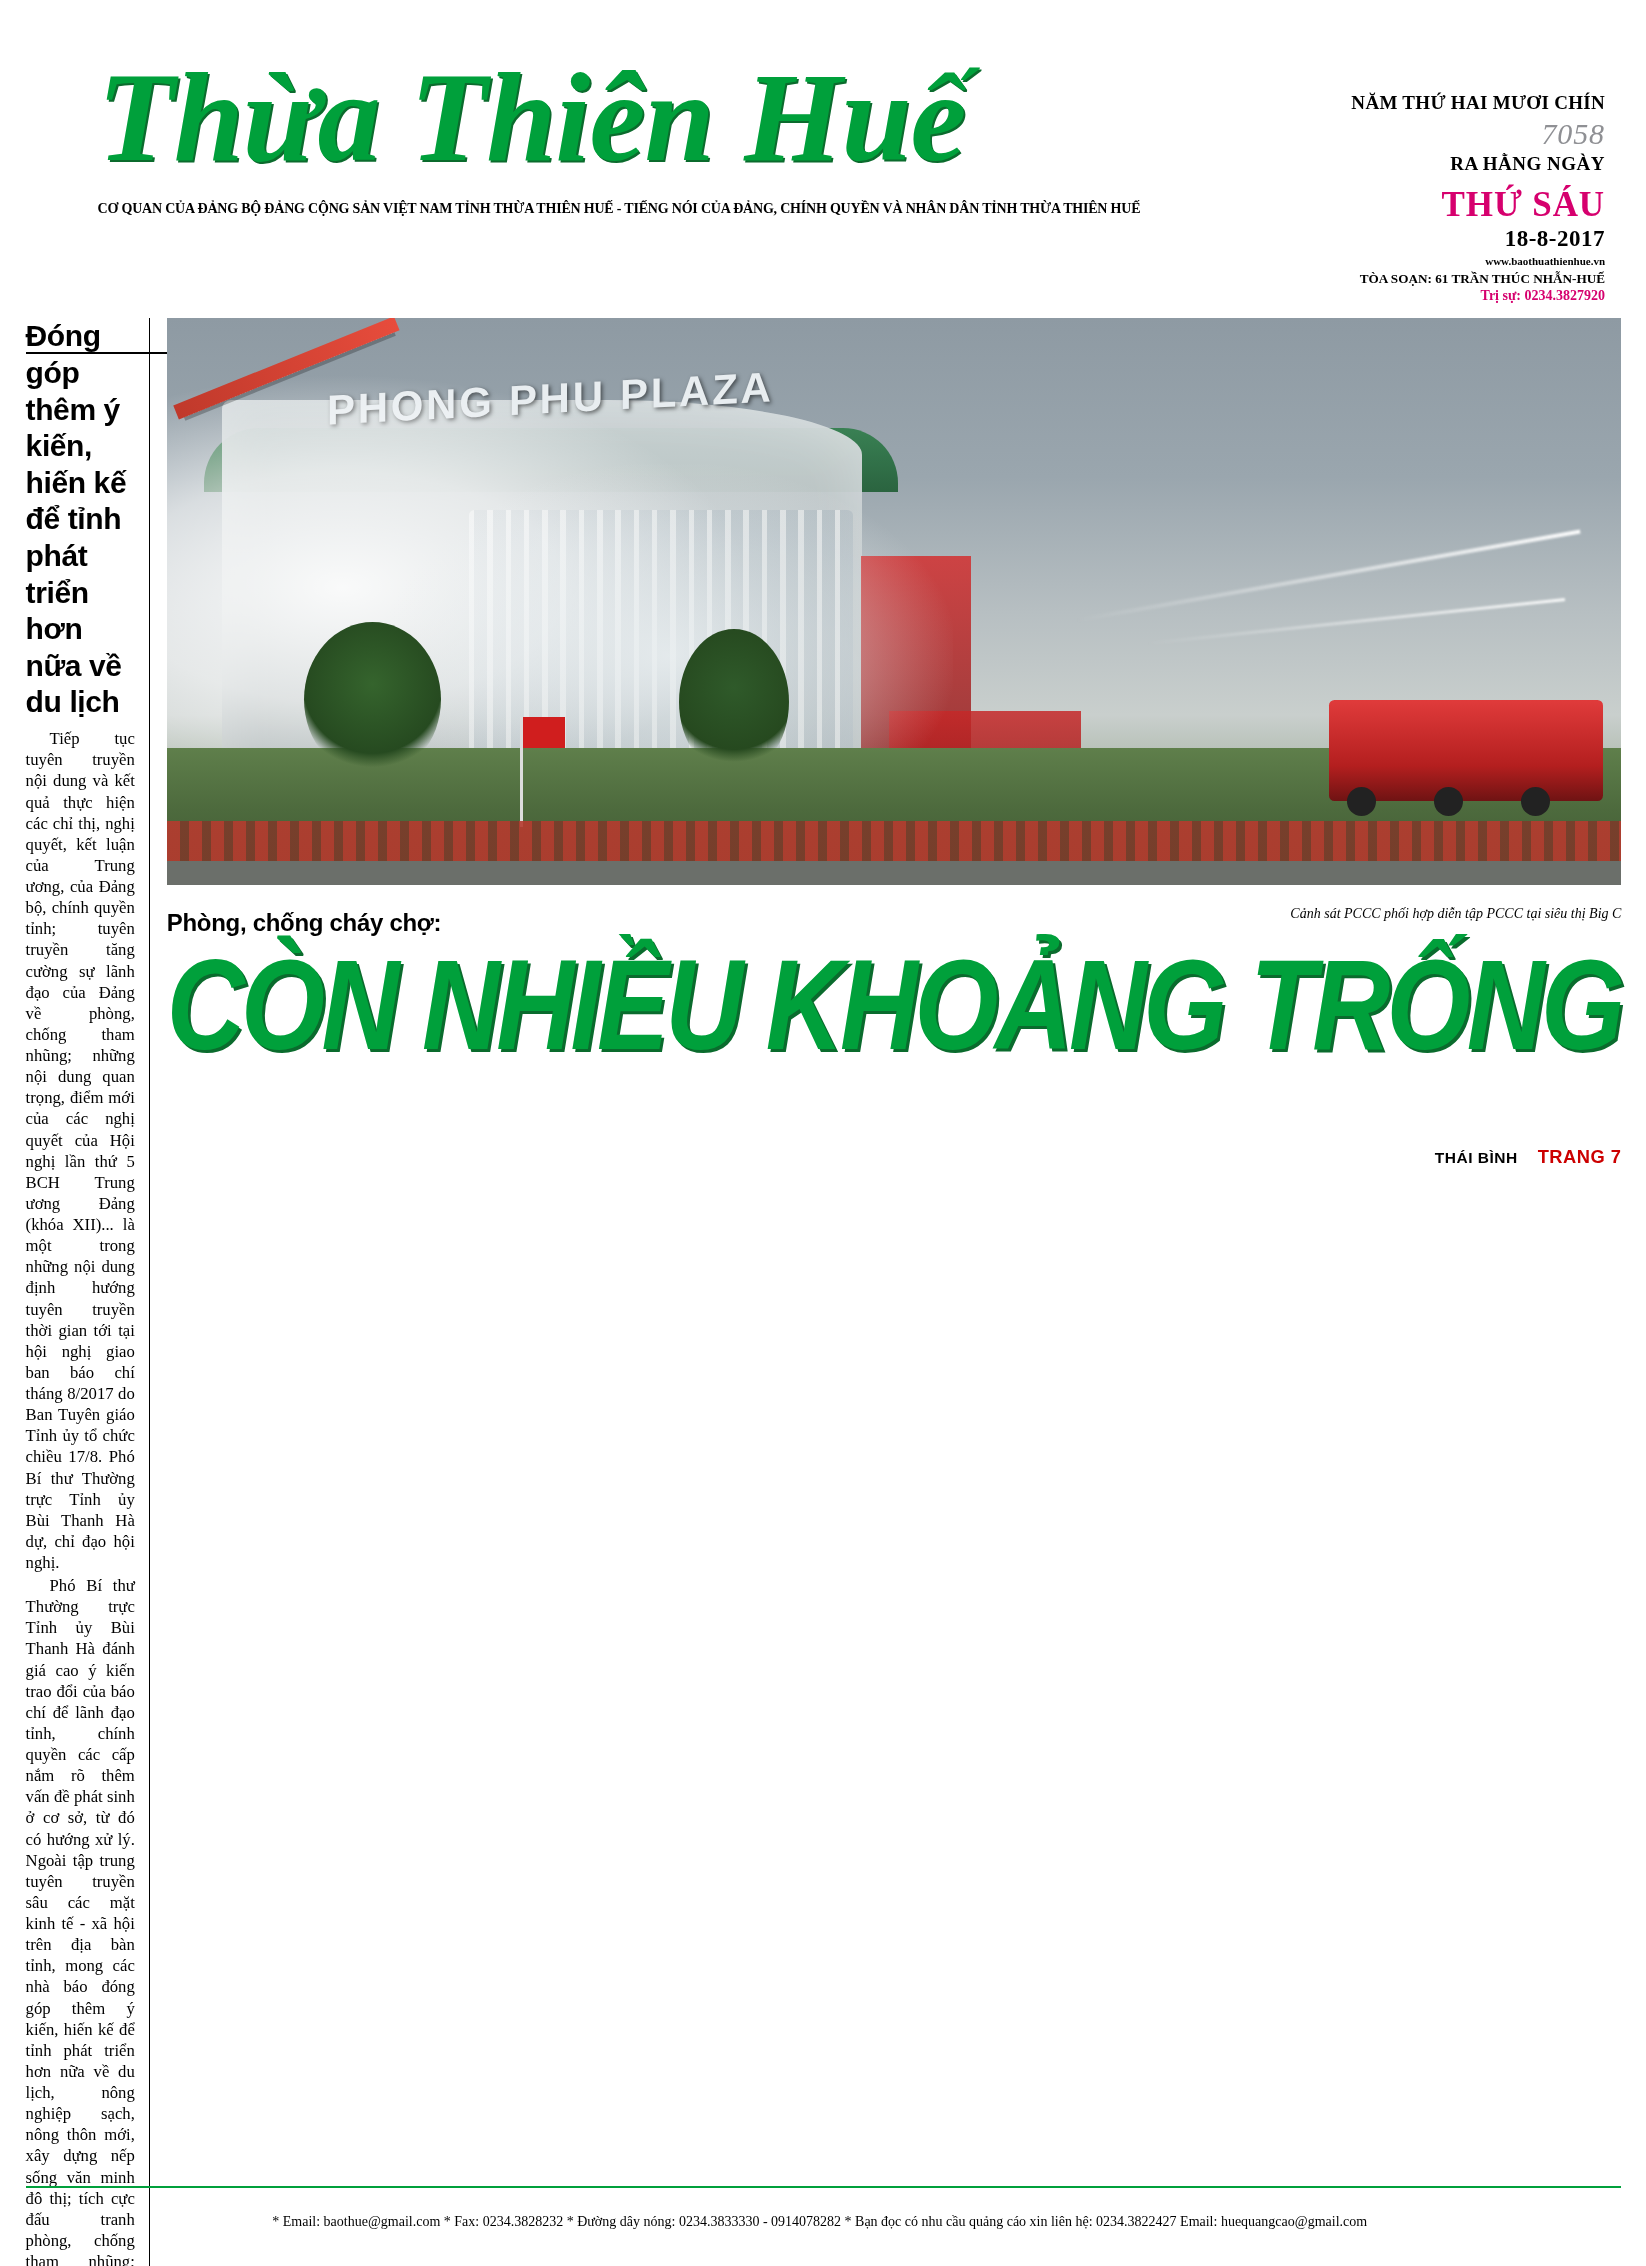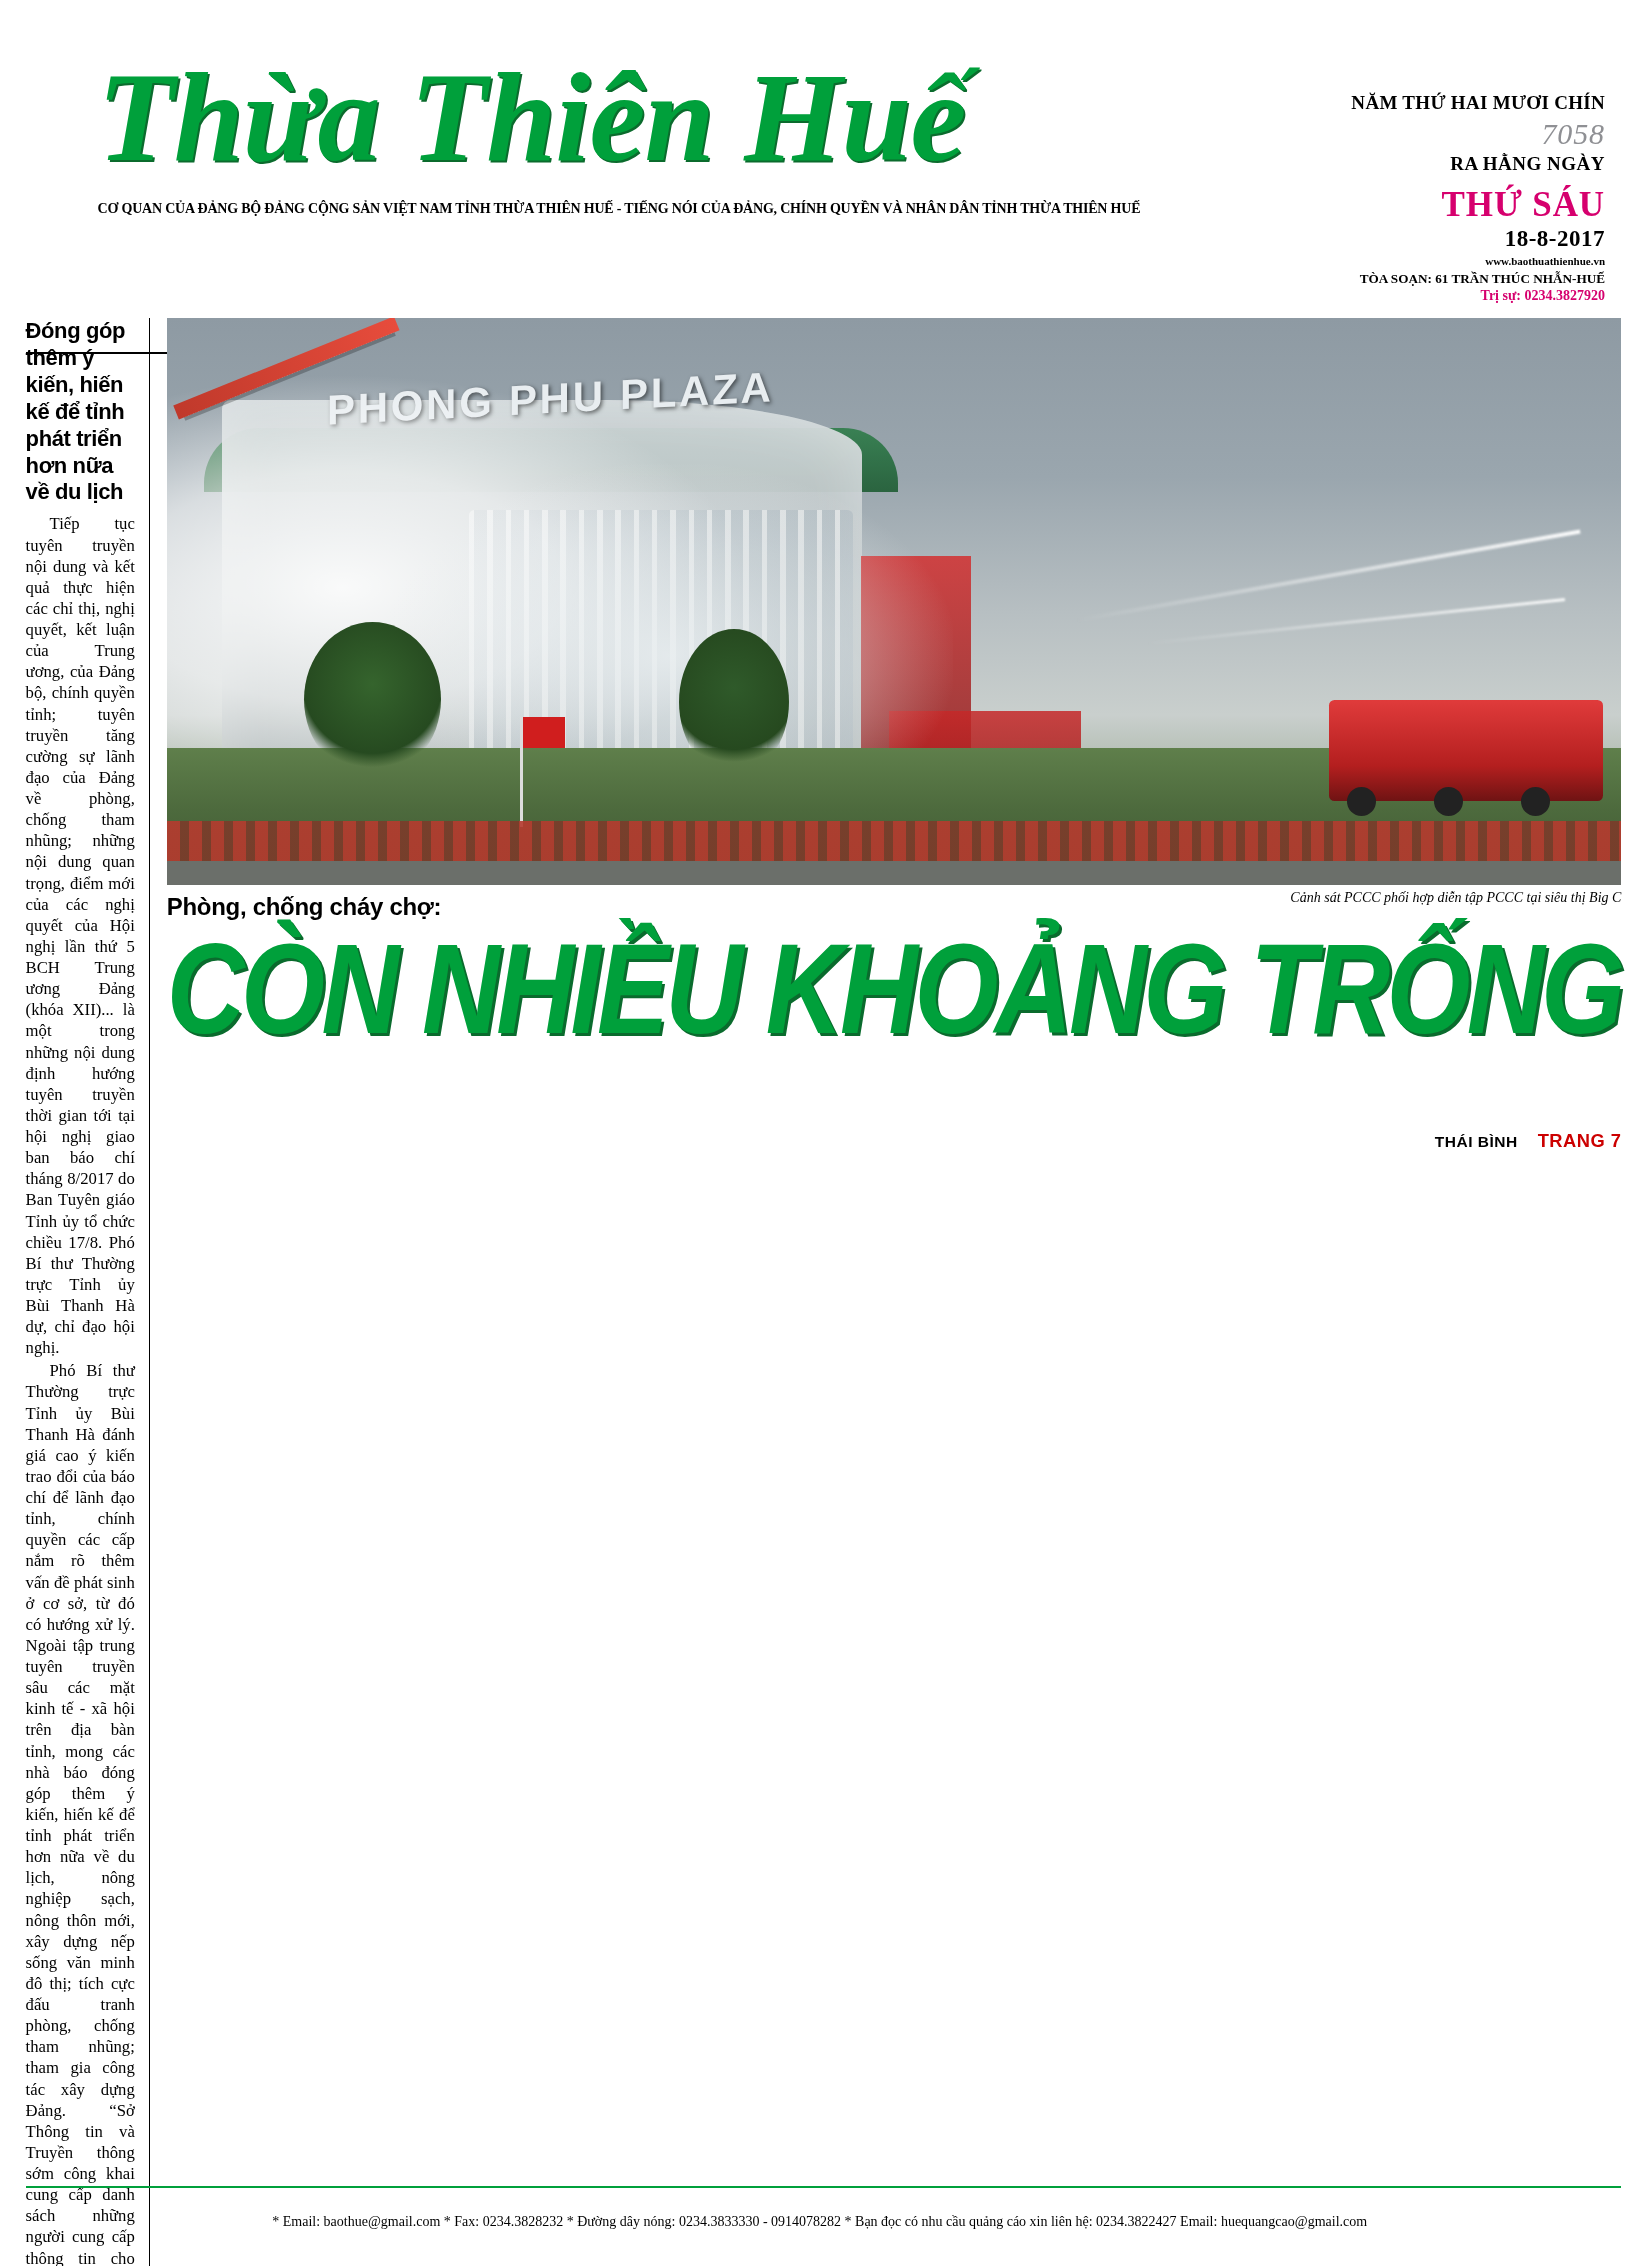--- a/index.html
+++ b/index.html
@@ -90,21 +90,21 @@
   }
   .col-mid{
     flex:1;
     padding-left:16.4px;
     box-sizing:border-box;
   }
 
   h2.head{
     font-family:"Liberation Sans", sans-serif;
     font-weight:bold;
-    font-size:22px;
+    font-size:30px;
     line-height:1.22;
     margin:0 0 7.3px 0;
     letter-spacing:-0.4px;
   }
   p.body{
     font-size:16.7px;
     line-height:1.265;
     margin:0 0 1.8px 0;
     text-align:justify;
     text-indent:24px;
@@ -221,21 +221,21 @@
   }
   .p1-flag{
     position:absolute;left:356px;bottom:137px;width:42px;height:31px;background:#d01e1e;
   }
   .p1-flag:after{
     content:"";position:absolute;left:-2.7px;top:0;width:2.7px;height:110px;background:#ddd;
   }
 
   .cap-row{
     display:flex;align-items:flex-start;justify-content:space-between;
-    margin-top:4px;
+    margin-top:20px;
   }
   .kicker{
     font-family:"Liberation Sans", sans-serif;
     font-weight:bold;font-size:24px;letter-spacing:-0.3px;
     padding-top:3.7px;
   }
   .caption{
     font-size:14px;font-style:italic;text-align:right;
     max-width:439px;line-height:1.25;
   }

